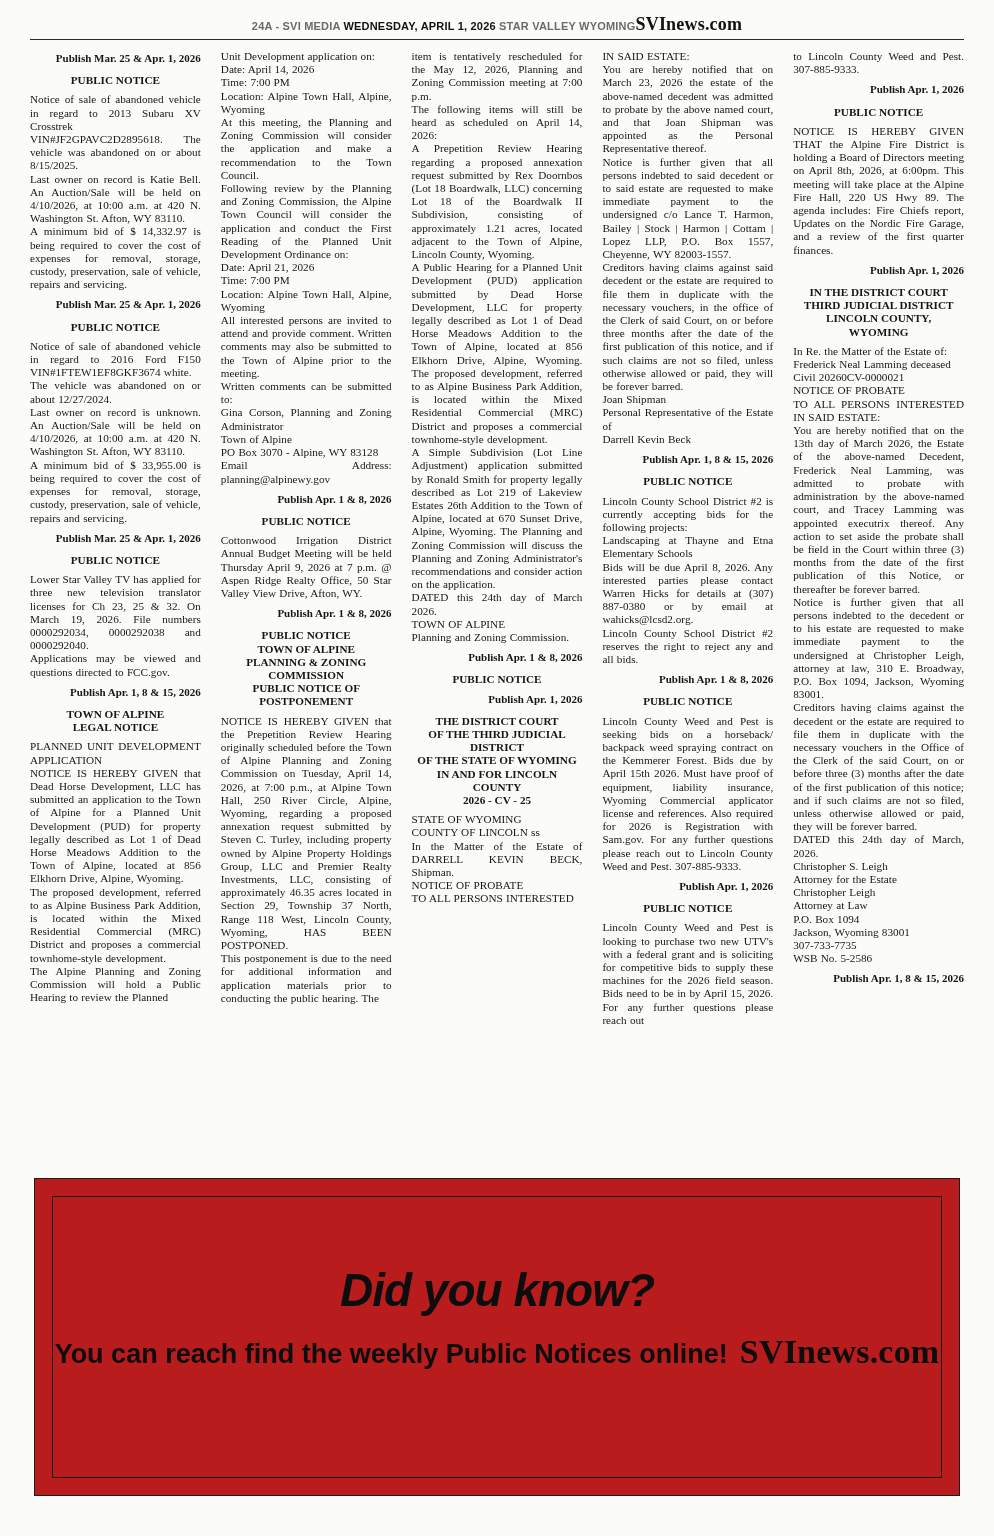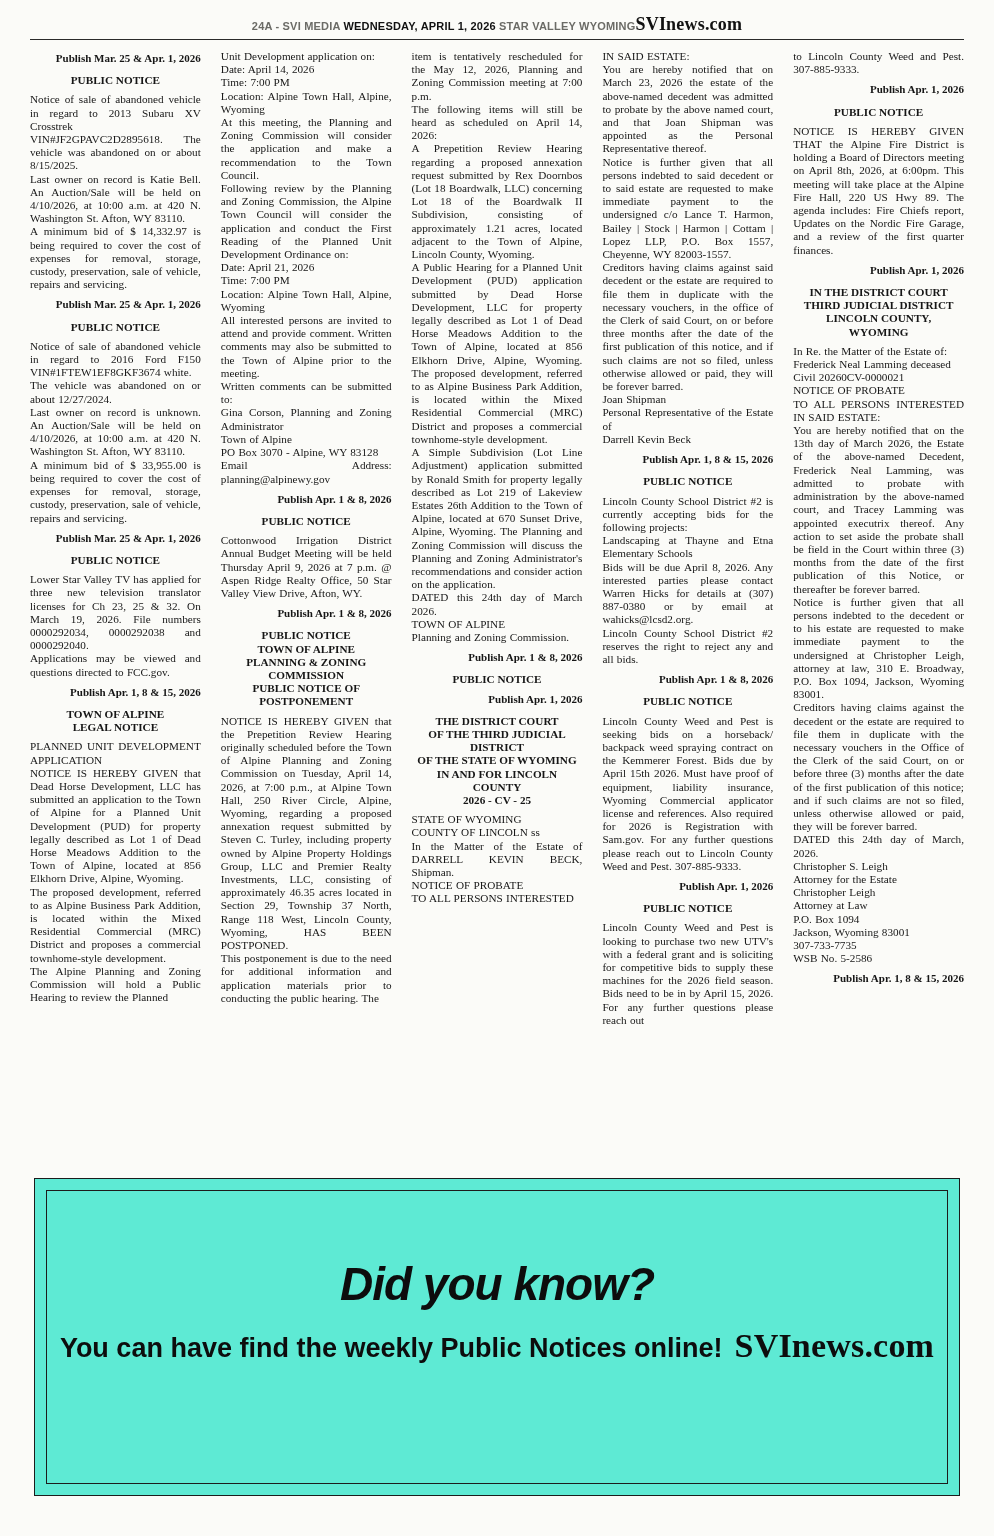--- a/index.html
+++ b/index.html
@@ -41,23 +41,23 @@
   }
   .block.body {
     text-align:justify; white-space:pre-line;
     word-spacing:.5px;
   }
 
   
   .banner {
     margin:12px 4px 0 4px;
     border:1.6px solid #1c1c1c;
-    padding:11px;
+    padding:17px;
     height:318px;
-    background:#5eead4;
+    background:#b91c1c;
   }
   .banner-inner {
     border:1.6px solid #1c1c1c;
     height:100%;
     display:flex; flex-direction:column; align-items:center;
     padding-top:66px;
     font-family:"Liberation Sans", sans-serif;
   }
   .banner-title {
     font-size:46px; font-weight:bold; font-style:italic;
@@ -218,19 +218,19 @@
 307-733-7735
 WSB No. 5-2586</div>
         <div class="block publish">Publish Apr. 1, 8 &amp; 15, 2026</div>
       </div>
     </main>
 
   <section class="banner">
     <div class="banner-inner">
       <div class="banner-title">Did you know?</div>
       <div class="banner-sub">
-        <span class="banner-sub-text">You can have find the weekly Public Notices online!</span>
+        <span class="banner-sub-text">You can reach find the weekly Public Notices online!</span>
         <span class="banner-site">SVInews.com</span>
       </div>
     </div>
   </section>
 
 </div>
 
 </body></html>

